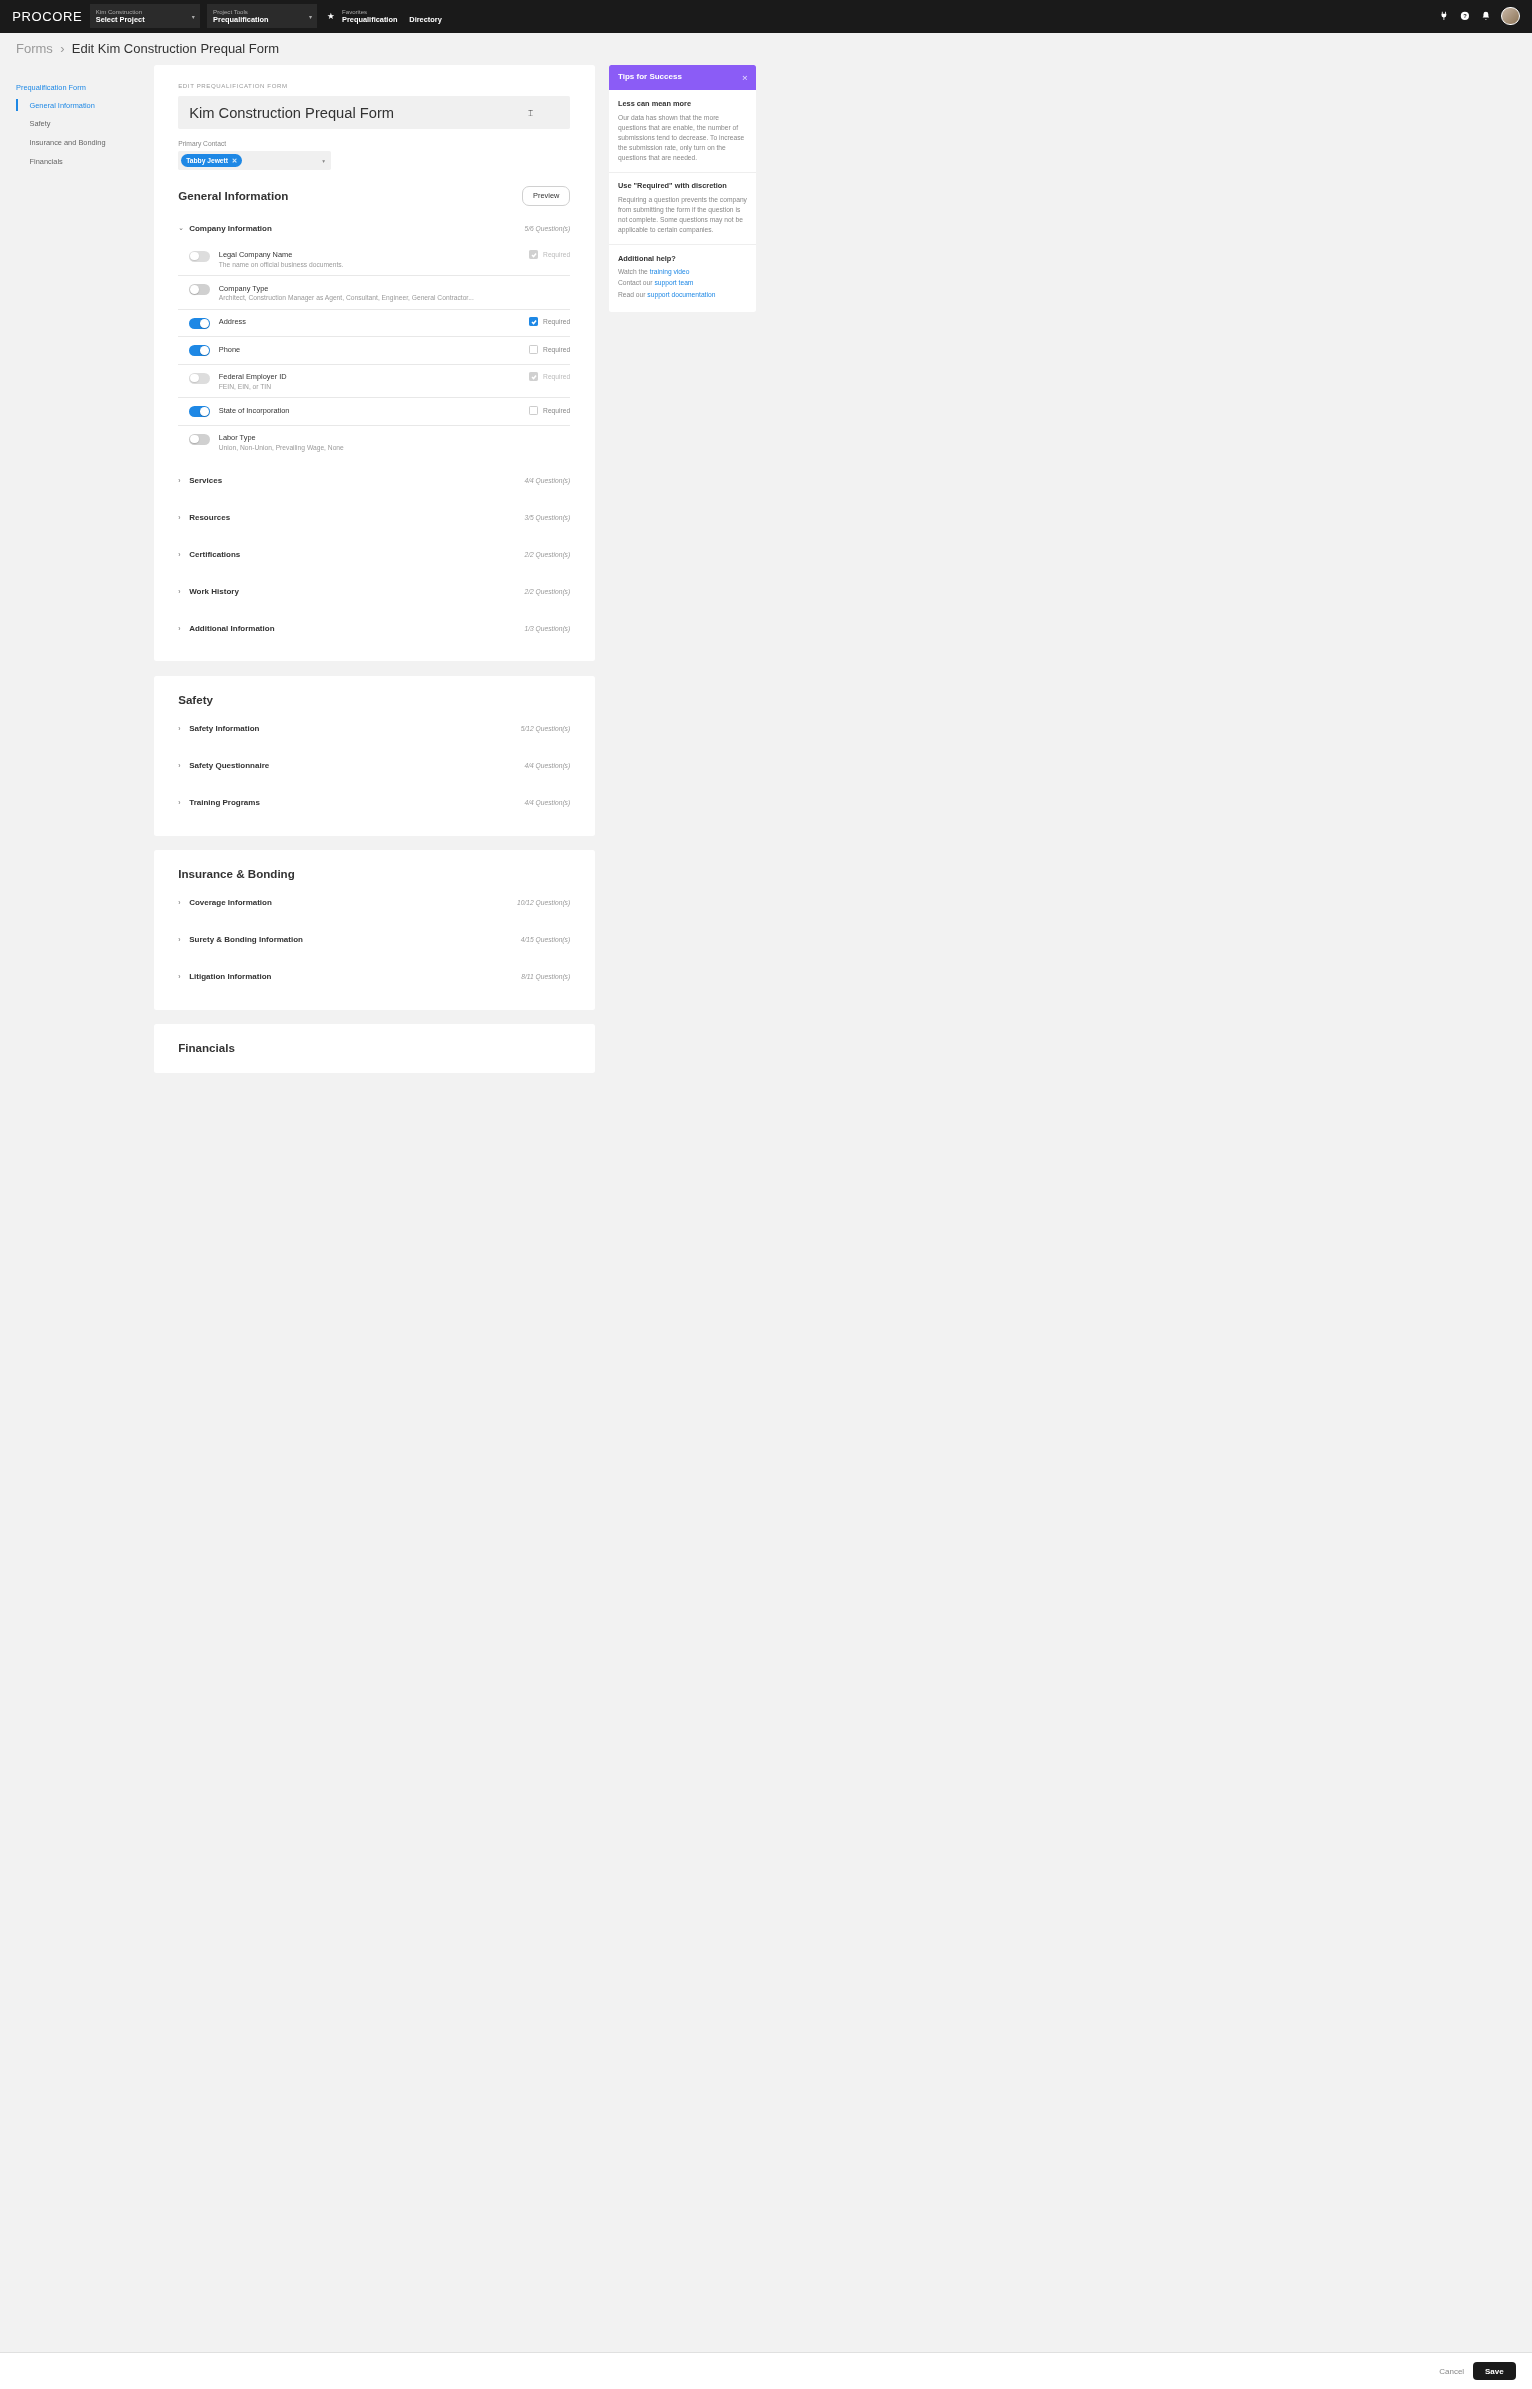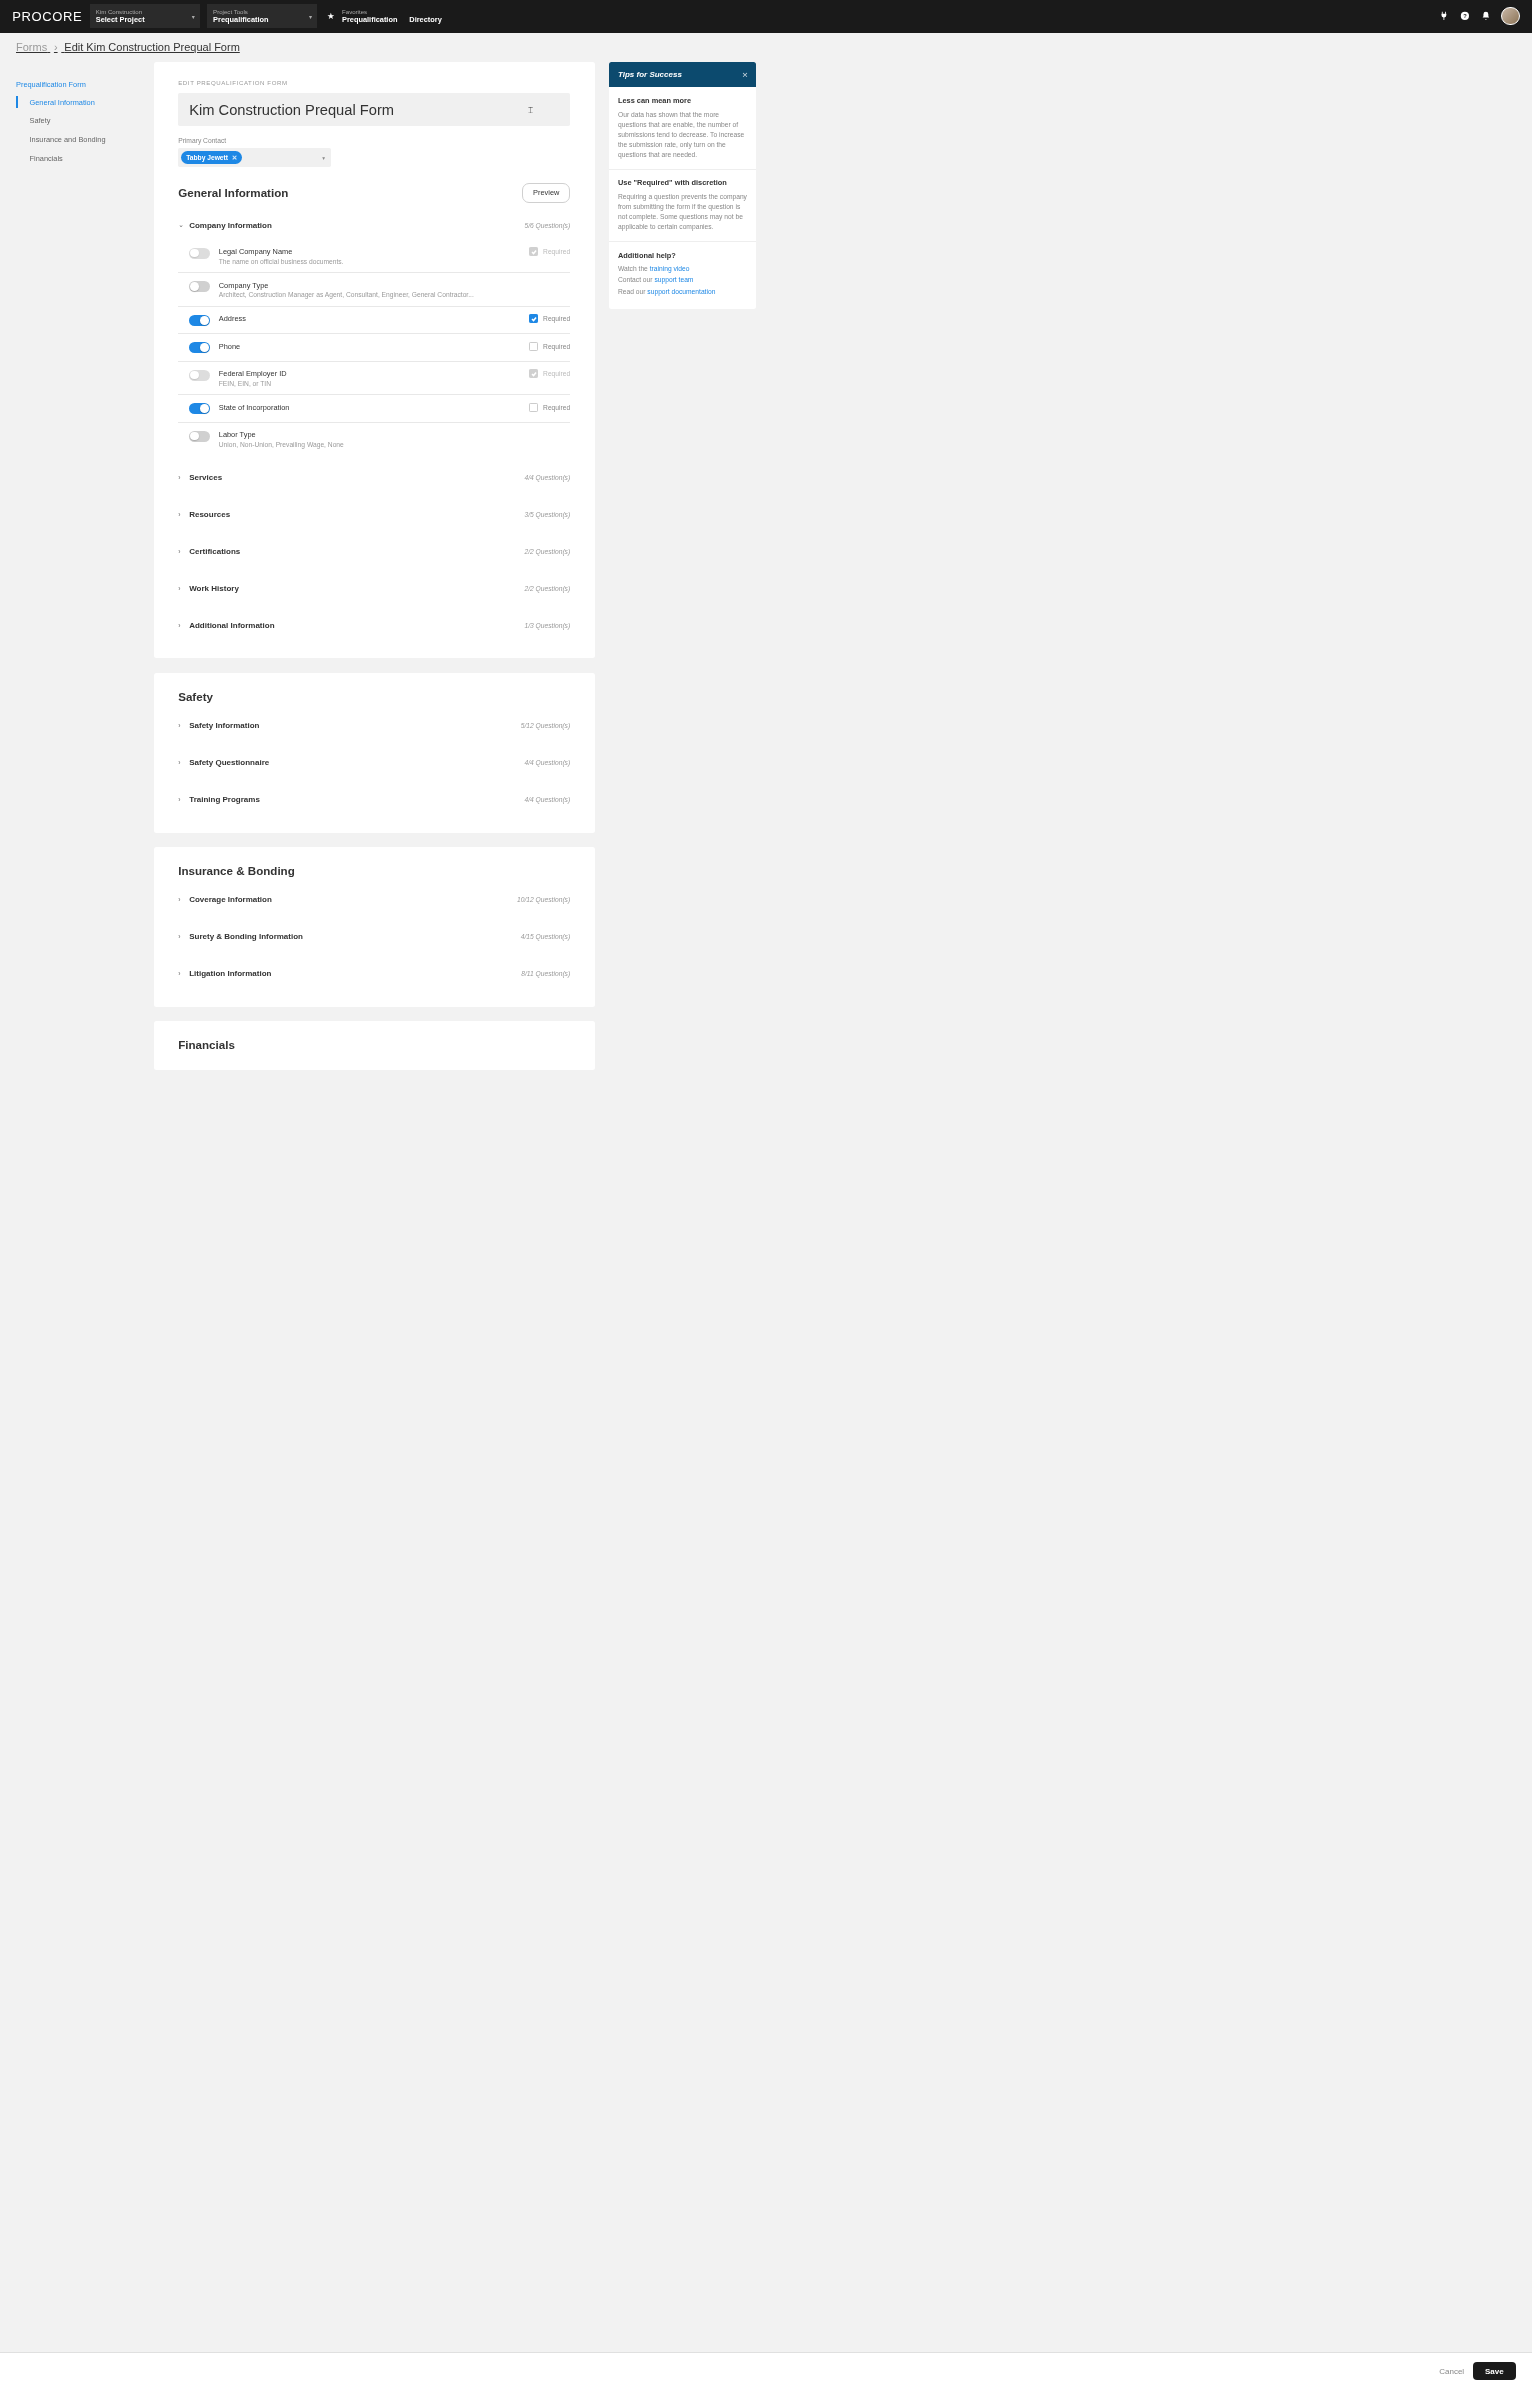--- a/index.html
+++ b/index.html
@@ -15,21 +15,21 @@
 .star { font-size:8.6px; margin-left:2.5px;}
 .favs { font-size:6.1px; color:#aaa;}
 .favs .links { font-size:7.4px; color:#fff; font-weight:700;}
 .favs .links span { margin-right:9.8px;}
 .spacer { flex:1;}
 .topicons { display:flex; align-items:center; gap:11px;}
 .topicons svg { width:9.8px; height:9.8px; fill:#fff;}
 .avatar { width:18.4px; height:18.4px; border-radius:50%; background:linear-gradient(135deg,#c9b8a8,#8b7355); border:1.2px solid #fff;}
 
 
-.crumb { padding:8.6px 16px; font-size:11px;text-decoration:underline;}
+.crumb { padding:8.6px 16px; font-size:13px;}
 .crumb .c1 { color:#9a9a9a;}
 .crumb .sep { color:#9a9a9a; margin:0 3.7px;}
 .crumb .c2 { color:#333; font-weight:400;}
 
 
 .wrap { display:flex; padding:0 16px 74px 16px; gap:14.7px;}
 .sidenav { width:123px; padding-top:13.5px;}
 .sidenav a { display:block; font-size:7.4px; color:#666; text-decoration:none; padding:4.9px 0;}
 .sidenav a.top { color:#1e88e5; font-weight:400; padding-bottom:3.7px;}
 .sidenav a.sub { padding-left:13.5px; position:relative;}
@@ -74,21 +74,21 @@
 .reqwrap { display:flex; align-items:center; gap:4.9px;}
 .checkbox { width:9.2px; height:9.2px; border:0.6px solid #ccc; border-radius:1.2px; display:flex; align-items:center; justify-content:center;}
 .checkbox.checked { background:#1e88e5; border-color:#1e88e5;}
 .checkbox.locked { background:#d0d0d0; border-color:#d0d0d0;}
 .checkbox svg { width:6.1px; height:6.1px; stroke:#fff; stroke-width:3; fill:none;}
 .reqlbl { font-size:6.7px; color:#888;}
 .reqlbl.dim { color:#bbb;}
 
 .tips { width:147px;}
 .tipcard { background:#fff; border-radius:2.5px; overflow:hidden;}
-.tiphead { background:#0c4a6e; color:#fff; padding:7.4px 8.6px; display:flex; justify-content:space-between; align-items:center;font-style:italic;}
+.tiphead { background:#8b5cf6; color:#fff; padding:7.4px 8.6px; display:flex; justify-content:space-between; align-items:flex-start;}
 .tiphead .t { font-size:8px; font-weight:700;}
 .tiphead .x { font-size:9.8px; opacity:.8; cursor:pointer;}
 .tipsection { padding:8.6px; border-bottom:0.6px solid #eee;}
 .tipsection:last-child { border-bottom:none;}
 .tipsection h4 { font-size:7.4px; font-weight:700; margin-bottom:4.9px;}
 .tipsection p { font-size:6.7px; color:#888; line-height:1.5;}
 .tipsection .linkline { font-size:6.7px; color:#888; margin-bottom:4.9px;}
 .tipsection .linkline a { color:#1e88e5; text-decoration:none;}
 
 .footer { position:fixed; bottom:0; left:0; right:0; background:#fff; border-top:0.6px solid #e0e0e0; padding:8.6px 16px; display:flex; justify-content:flex-end; gap:8.6px;}

